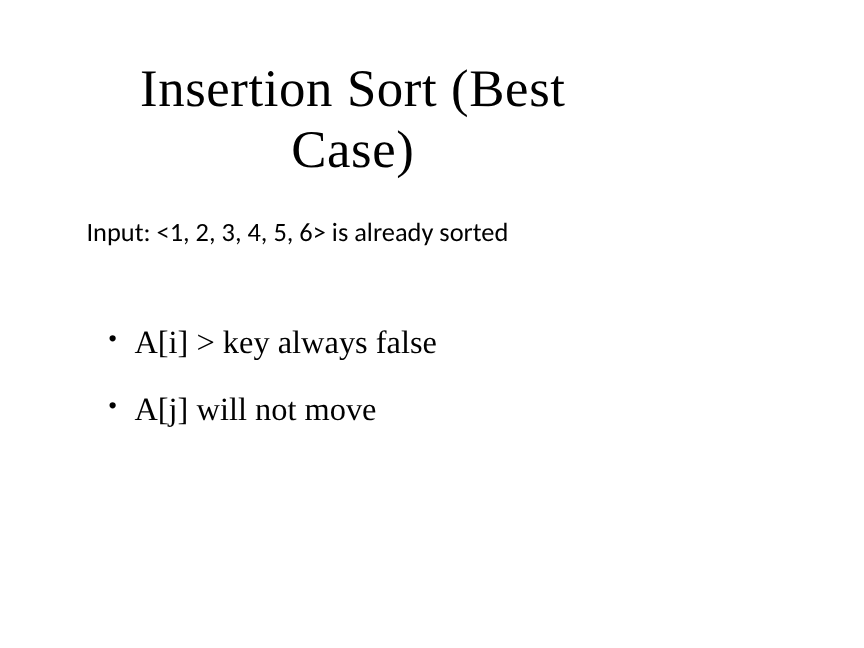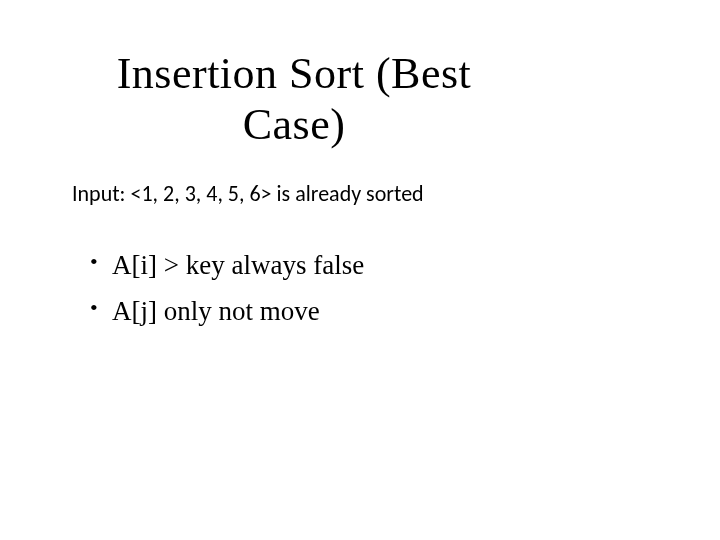--- a/index.html
+++ b/index.html
@@ -23,32 +23,32 @@
     font-family: "Comic Sans MS", "Comic Sans", cursive;
     font-size: 44px;
     text-align: center;
     margin: 24px 0 30px 0;
     font-weight: 400;
     letter-spacing: 0.5px;
   }
   .input-line {
     font-family: "Calibri", "Arial", sans-serif;
     font-size: 22px;
-    margin: 6px 0 40px 12px;
+    margin: 6px 0 60px 12px;
   }
   .bullets {
     list-style: none;
     padding: 0 0 0 30px;
     margin: 0;
   }
   .bullets li {
     font-family: "Times New Roman", Times, serif;
     font-size: 27px;
     line-height: 1.35;
-    margin: 10px 0;
+    margin: 20px 0;
     position: relative;
     padding-left: 22px;
   }
   .bullets li::before {
     content: "•";
     position: absolute;
     left: 0;
     top: 0;
     font-size: 22px;
   }
@@ -56,15 +56,15 @@
 </head>
 <body>
 
 <div class="slide">
   <div class="title">Insertion Sort (Best Case)</div>
 
   <div class="input-line">Input:  &lt;1, 2, 3, 4, 5, 6&gt;   is already sorted</div>
 
   <ul class="bullets">
     <li>A[i] &gt; key always false</li>
-    <li>A[j] only not move</li>
+    <li>A[j] will not move</li>
   </ul>
 </div>
 
 </body></html>

